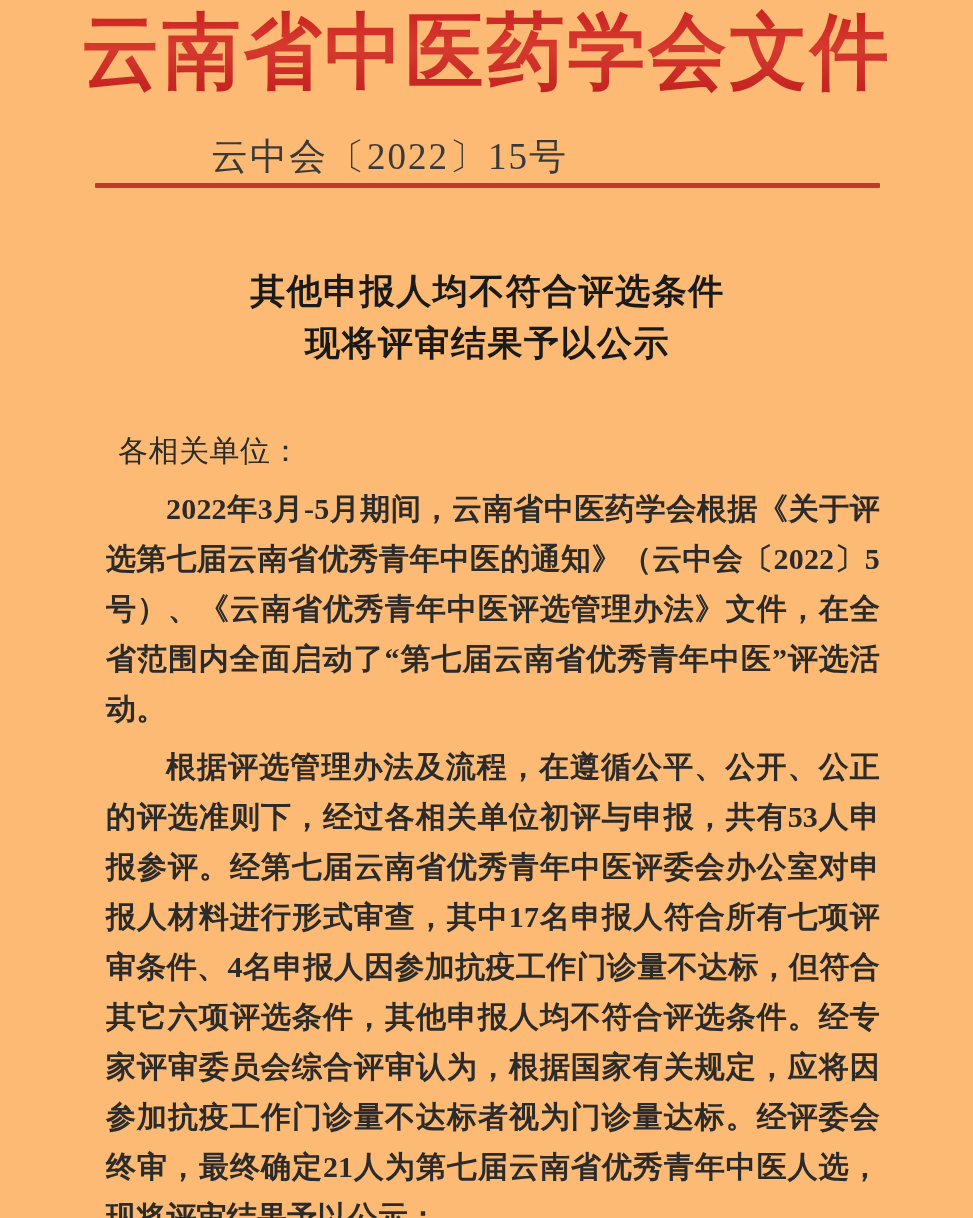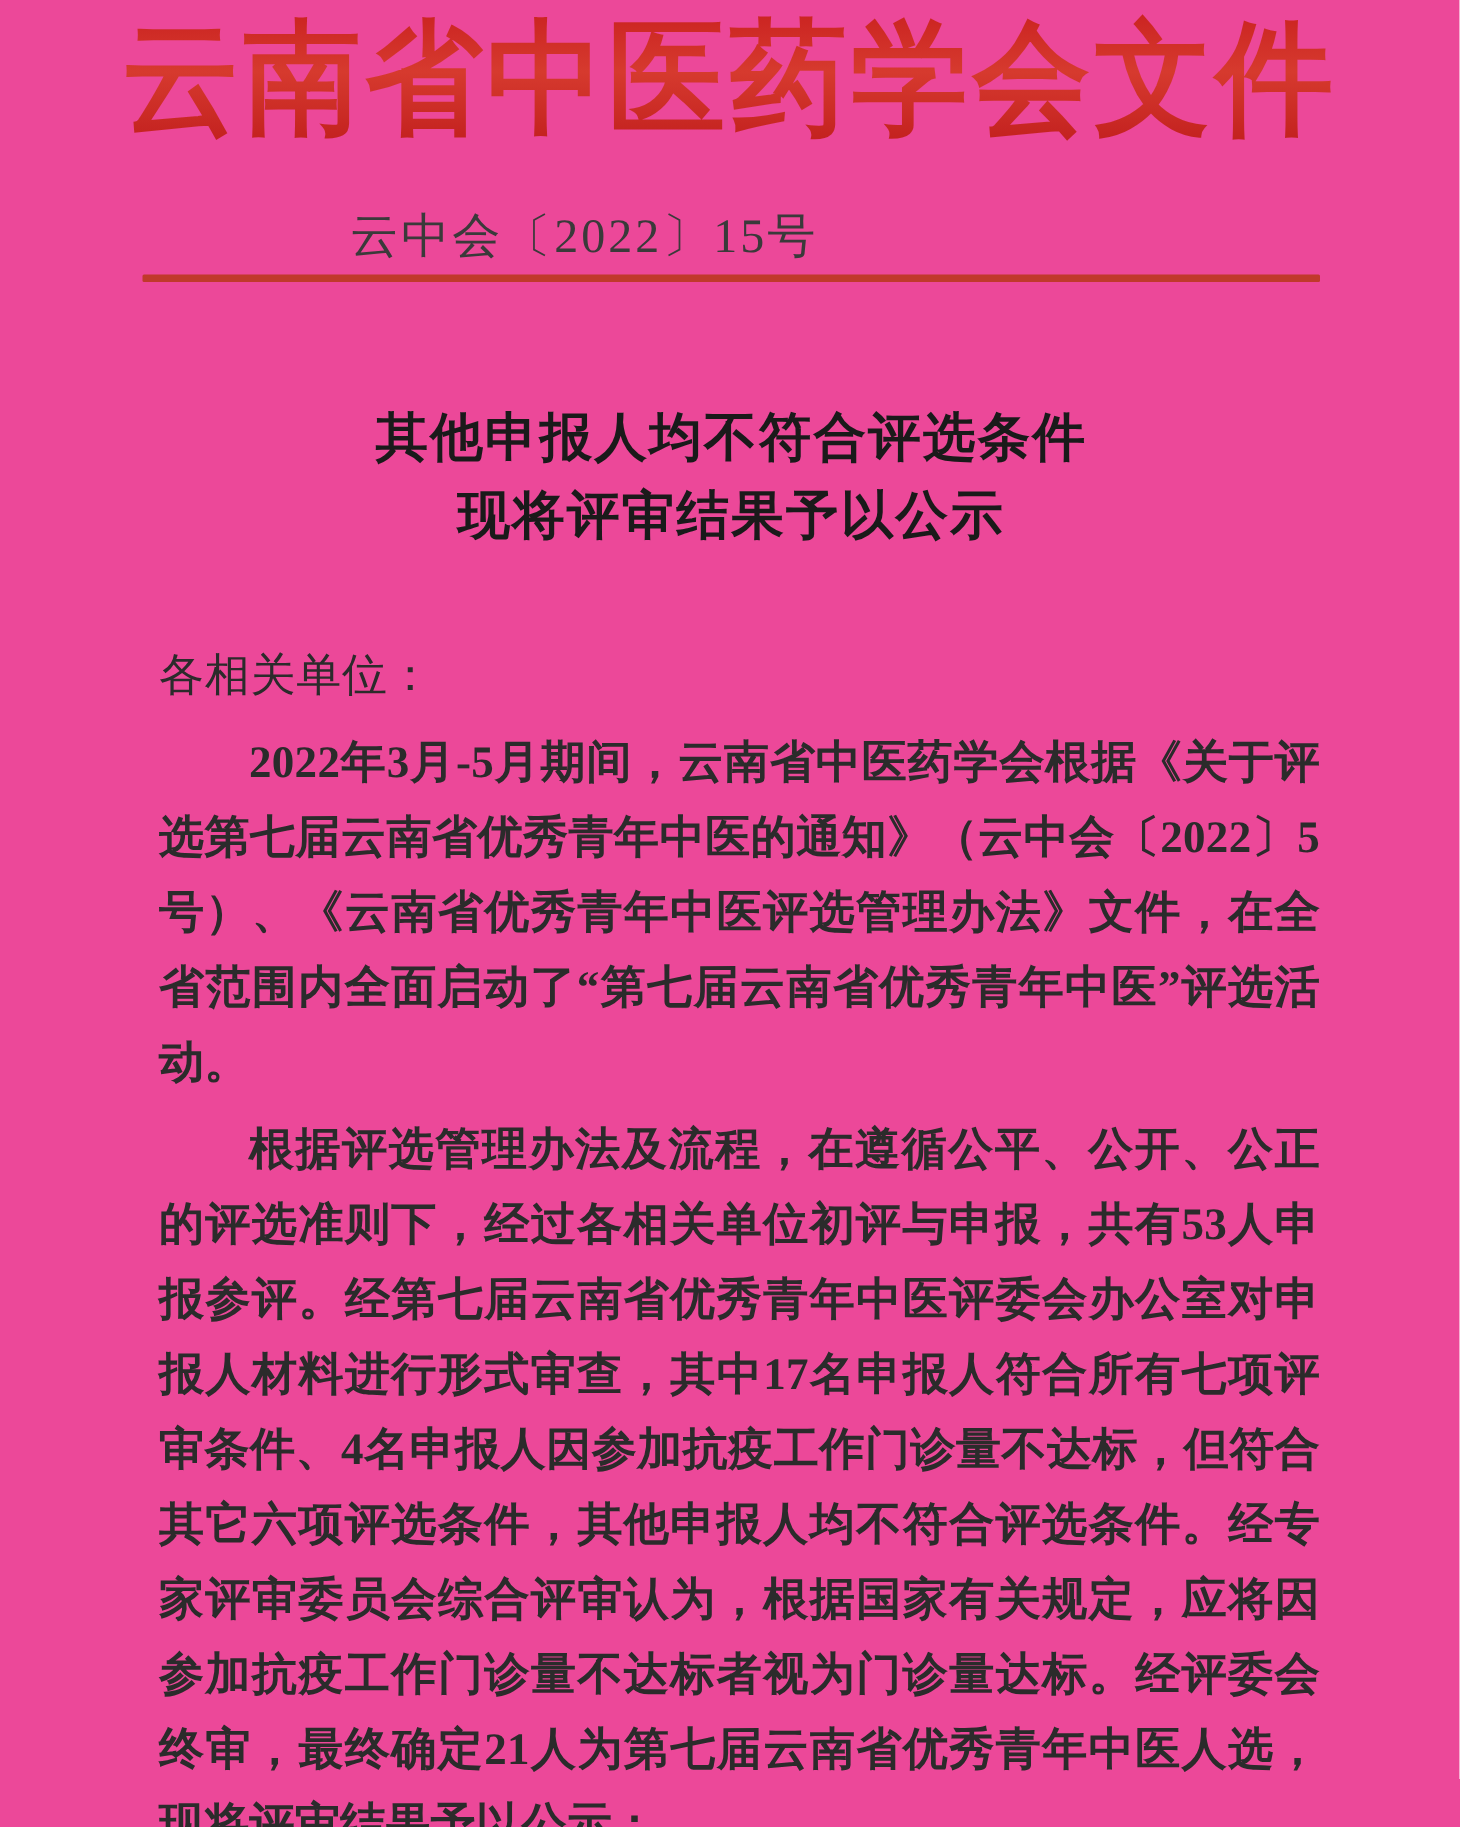--- a/index.html
+++ b/index.html
@@ -11,21 +11,21 @@
     width: 973px;
     height: 1218px;
     overflow: hidden;
     font-family: "Liberation Serif", "DejaVu Serif", serif;
     -webkit-font-smoothing: antialiased;
   }
   .page {
     position: relative;
     width: 973px;
     height: 1218px;
-    background: #ec4899;
+    background: #fdba74;
   }
 
   
   .masthead {
     position: absolute;
     left: 0;
     top: 2px;
     width: 973px;
     text-align: center;
   }
@@ -47,21 +47,21 @@
     transform-origin: center top;
   }
 
   
   .doc-number {
     position: absolute;
     left: 0;
     top: 140px;
     width: 779px;
     text-align: center;
-    font-size: 32px;
+    font-size: 37px;
     line-height: 34px;
     color: #3a3a3a;
     letter-spacing: 2px;
     white-space: nowrap;
   }
 
   
   .red-rule {
     position: absolute;
     left: 95px;
@@ -95,21 +95,21 @@
     position: absolute;
     left: 106px;
     top: 426px;
     width: 774px;
   }
   .salutation {
     font-size: 30px;
     line-height: 50px;
     color: #2b2b2b;
     letter-spacing: 0.5px;
-    margin: 0 0 8px 0;
+    margin: 0 0 8px 12px;
     white-space: nowrap;
   }
   .para {
     font-size: 30px;
     line-height: 50px;
     color: #2b2b2b;
     letter-spacing: 0.2px;
     margin: 0 0 8px 0;
     text-indent: 60px;
     text-align: justify;

